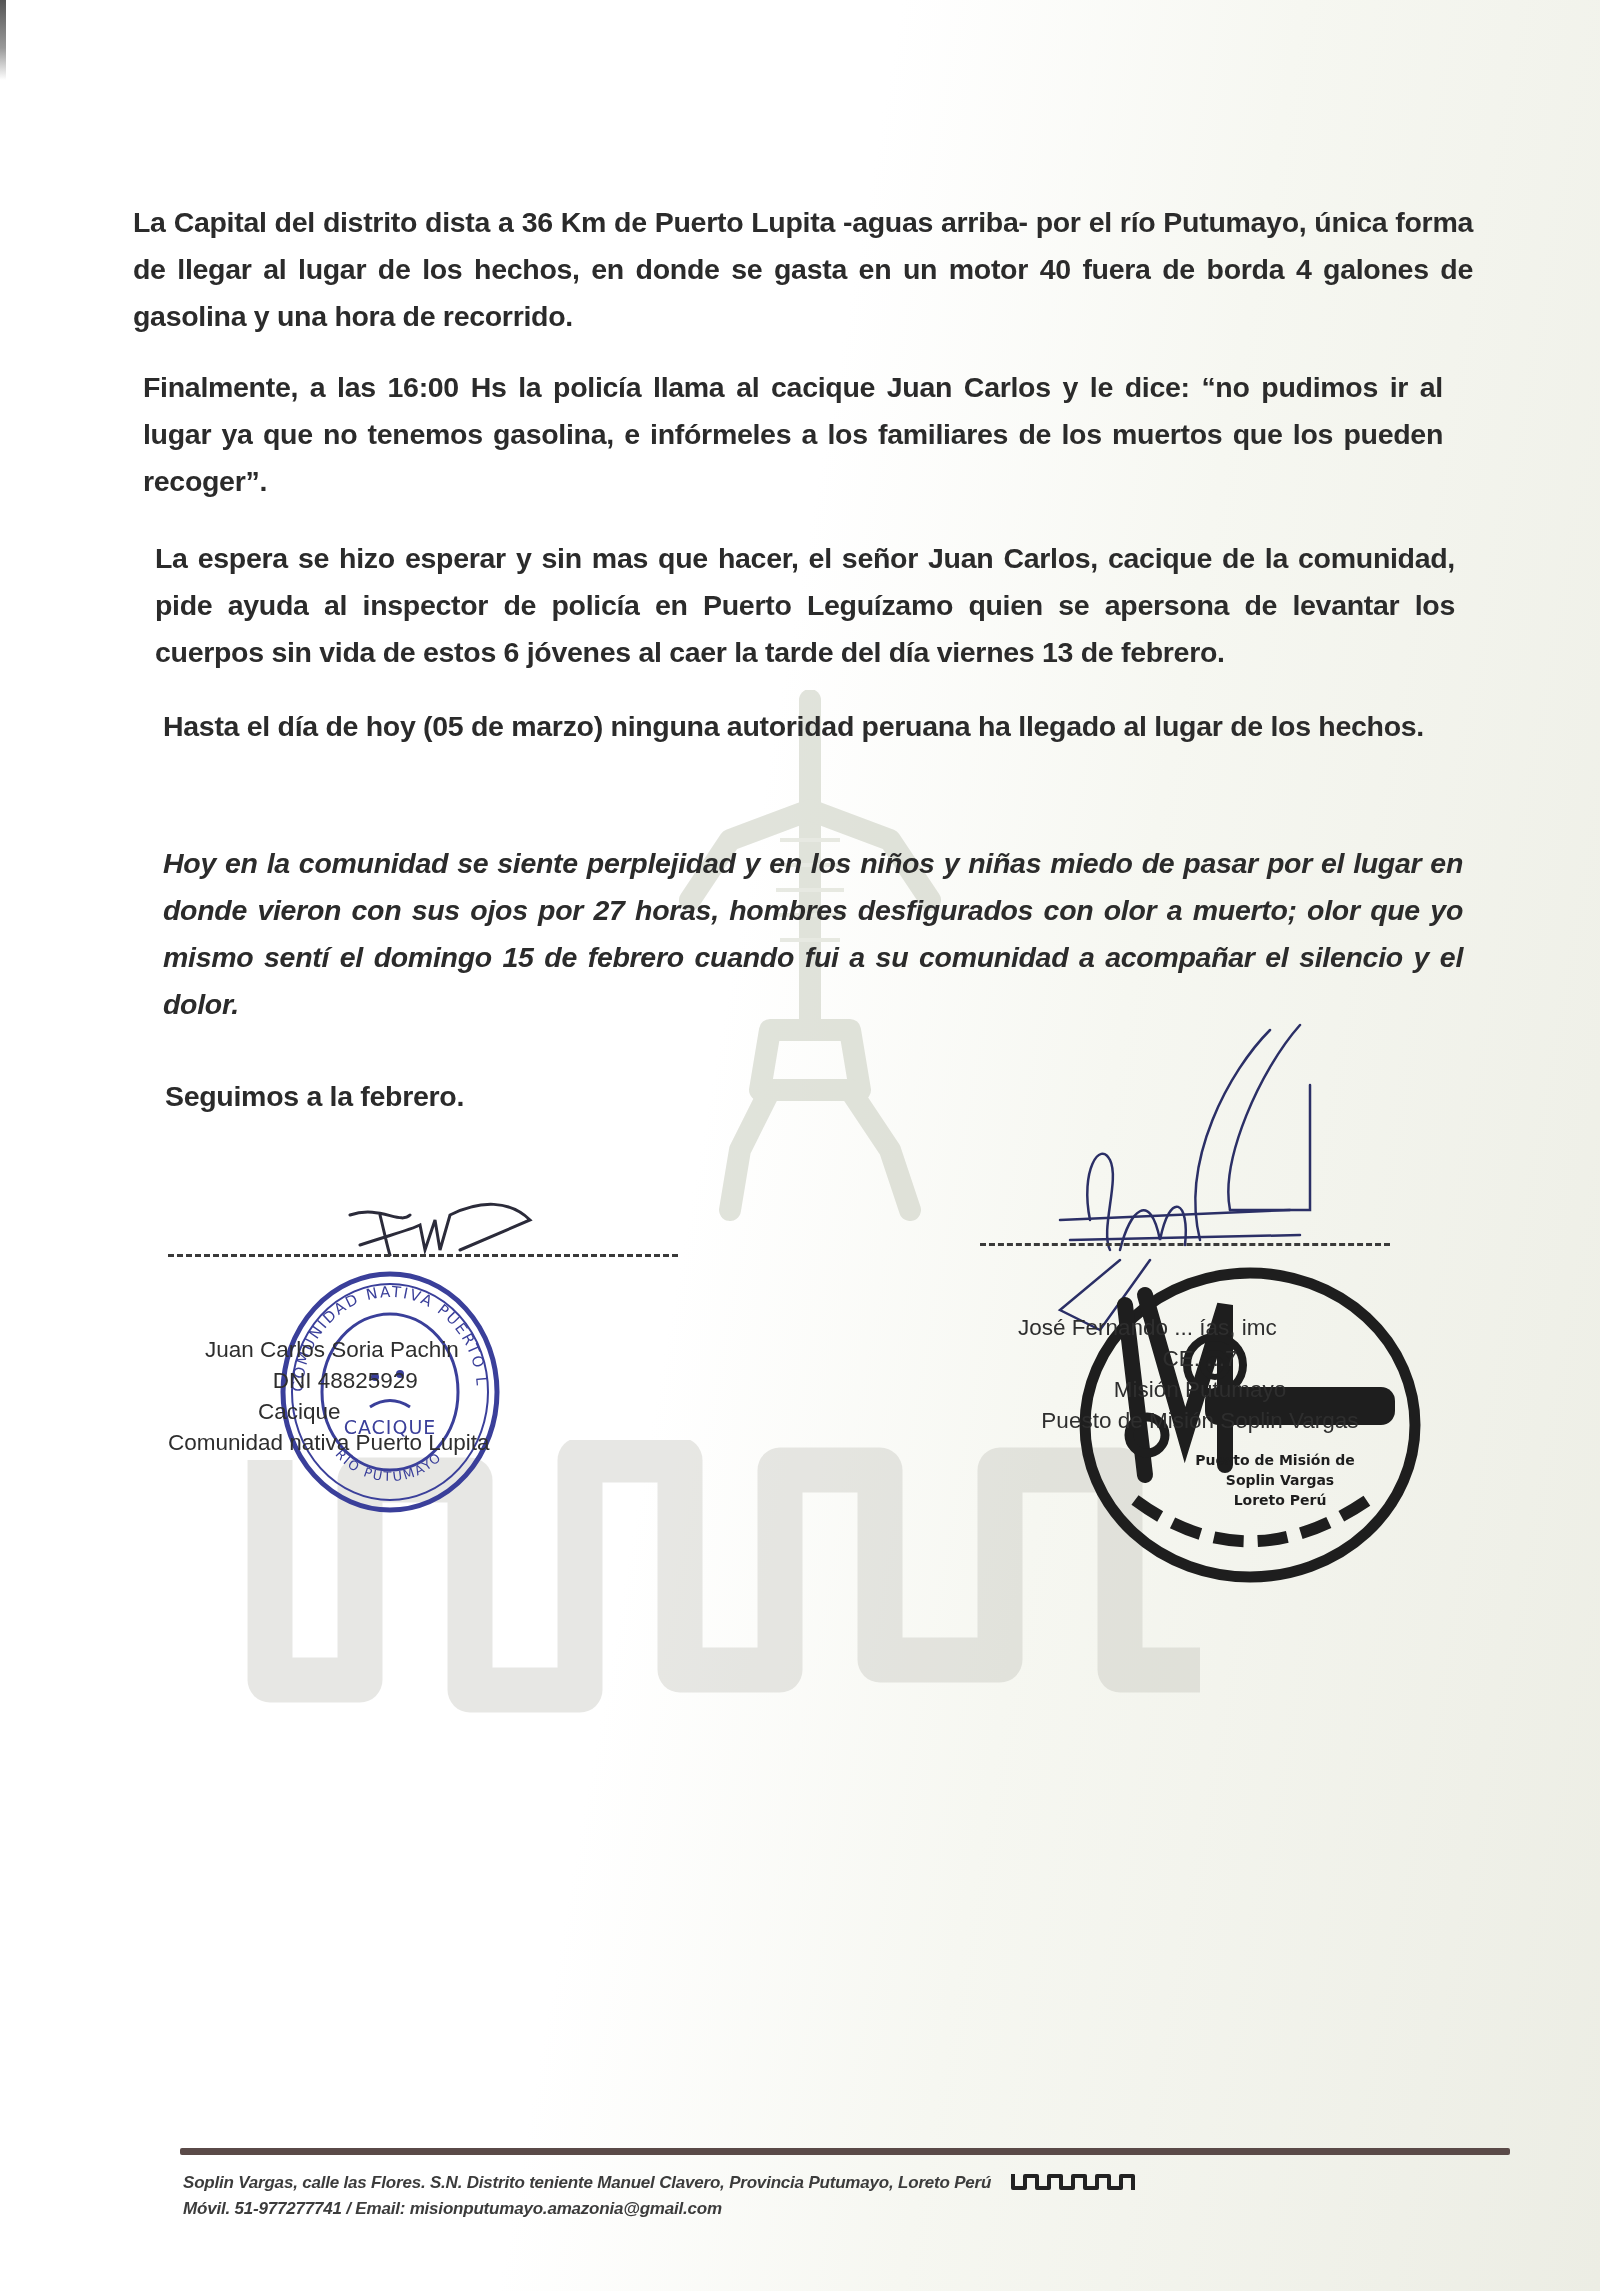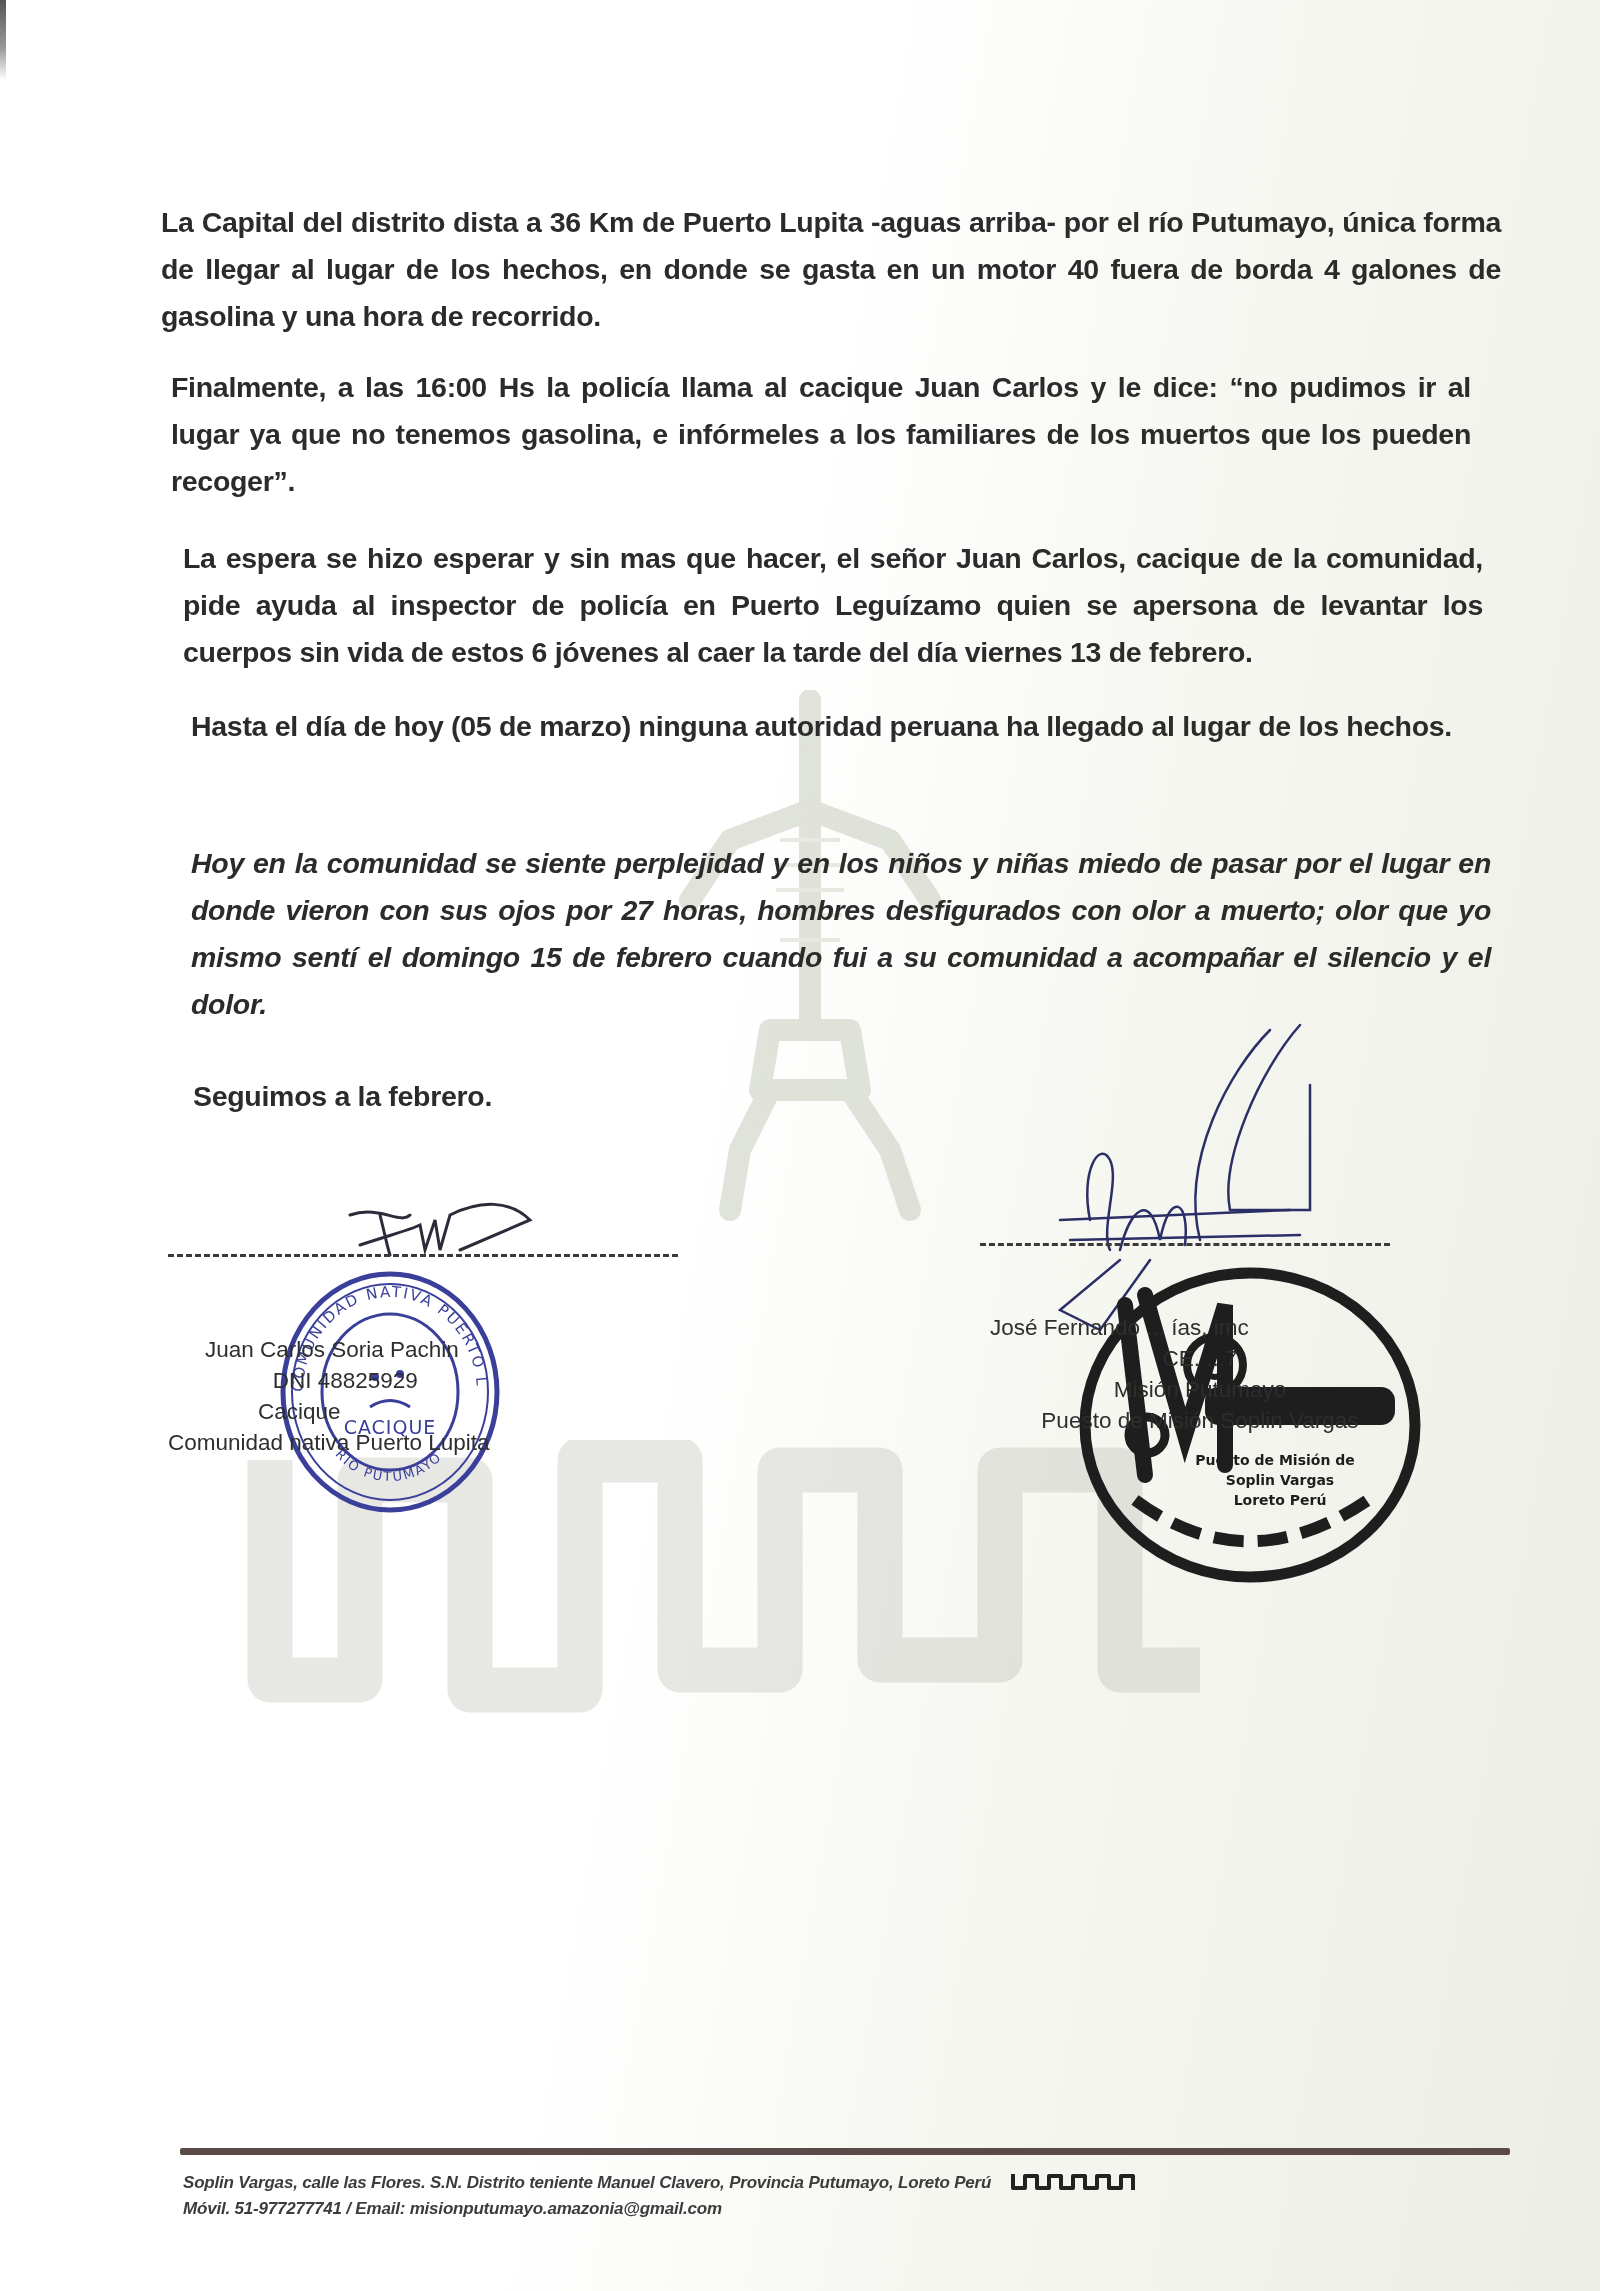--- a/index.html
+++ b/index.html
@@ -11,21 +11,21 @@
   }
   .page-edge {
     position: absolute; left: 0; top: 0; width: 6px; height: 80px;
     background: linear-gradient(180deg, #555 0%, #999 60%, rgba(255,255,255,0) 100%);
   }
   .watermark-figure { position: absolute; left: 660px; top: 690px; width: 300px; height: 540px; opacity: 0.55; }
   .watermark-wave { position: absolute; left: 240px; top: 1440px; width: 1260px; height: 280px; opacity: 0.35; }
 
   .body-text {
     position: absolute; font-size: 28.5px; line-height: 47px; font-weight: 700;
-    letter-spacing: -0.3px; text-align: justify; color: #2b2b2b; margin-left: 28px;
+    letter-spacing: -0.3px; text-align: justify; color: #2b2b2b;
   }
   .body-text p { margin: 0; }
   #p1 { left: 133px; top: 199px; width: 1340px; }
   #p2 { left: 143px; top: 364px; width: 1300px; }
   #p3 { left: 155px; top: 535px; width: 1300px; }
   #p4 { left: 163px; top: 703px; width: 1290px; }
   #p5 { left: 163px; top: 840px; width: 1300px; font-style: italic; }
   #p6 { left: 165px; top: 1073px; width: 600px; text-align: left; }
 
   .sig-line { position: absolute; border-top: 3px dashed #3a3a3a; height: 0; }
@@ -34,21 +34,21 @@
   .sig-svg { position: absolute; }
 
   .sig-block { position: absolute; font-size: 22.5px; line-height: 31px; color: #2e2e2e; font-weight: 400; }
   .sig-block div { white-space: nowrap; }
   #sig-left { left: 168px; top: 1334px; }
   #sig-left .l1 { padding-left: 0; margin-left: 37px; }
   #sig-left .l2 { padding-left: 33px; text-align: center; }
   #sig-left .l3 { padding-left: 90px; }
   #sig-left .l4 { padding-left: 0; }
   #sig-right { left: 990px; top: 1312px; text-align: center; width: 420px; }
-  #sig-right .l1 { text-align: left; }
+  #sig-right .l1 { text-align: left; margin-left: 28px; }
 
   .stamp { position: absolute; }
 
   .footer-rule {
     position: absolute; left: 180px; top: 2148px; width: 1330px; height: 7px;
     background: #5a4a48; border-radius: 2px;
   }
   .footer {
     position: absolute; left: 183px; top: 2170px; font-size: 17px; line-height: 26px;
     color: #3c3c3c; font-weight: 700; font-style: italic; letter-spacing: -0.2px;

